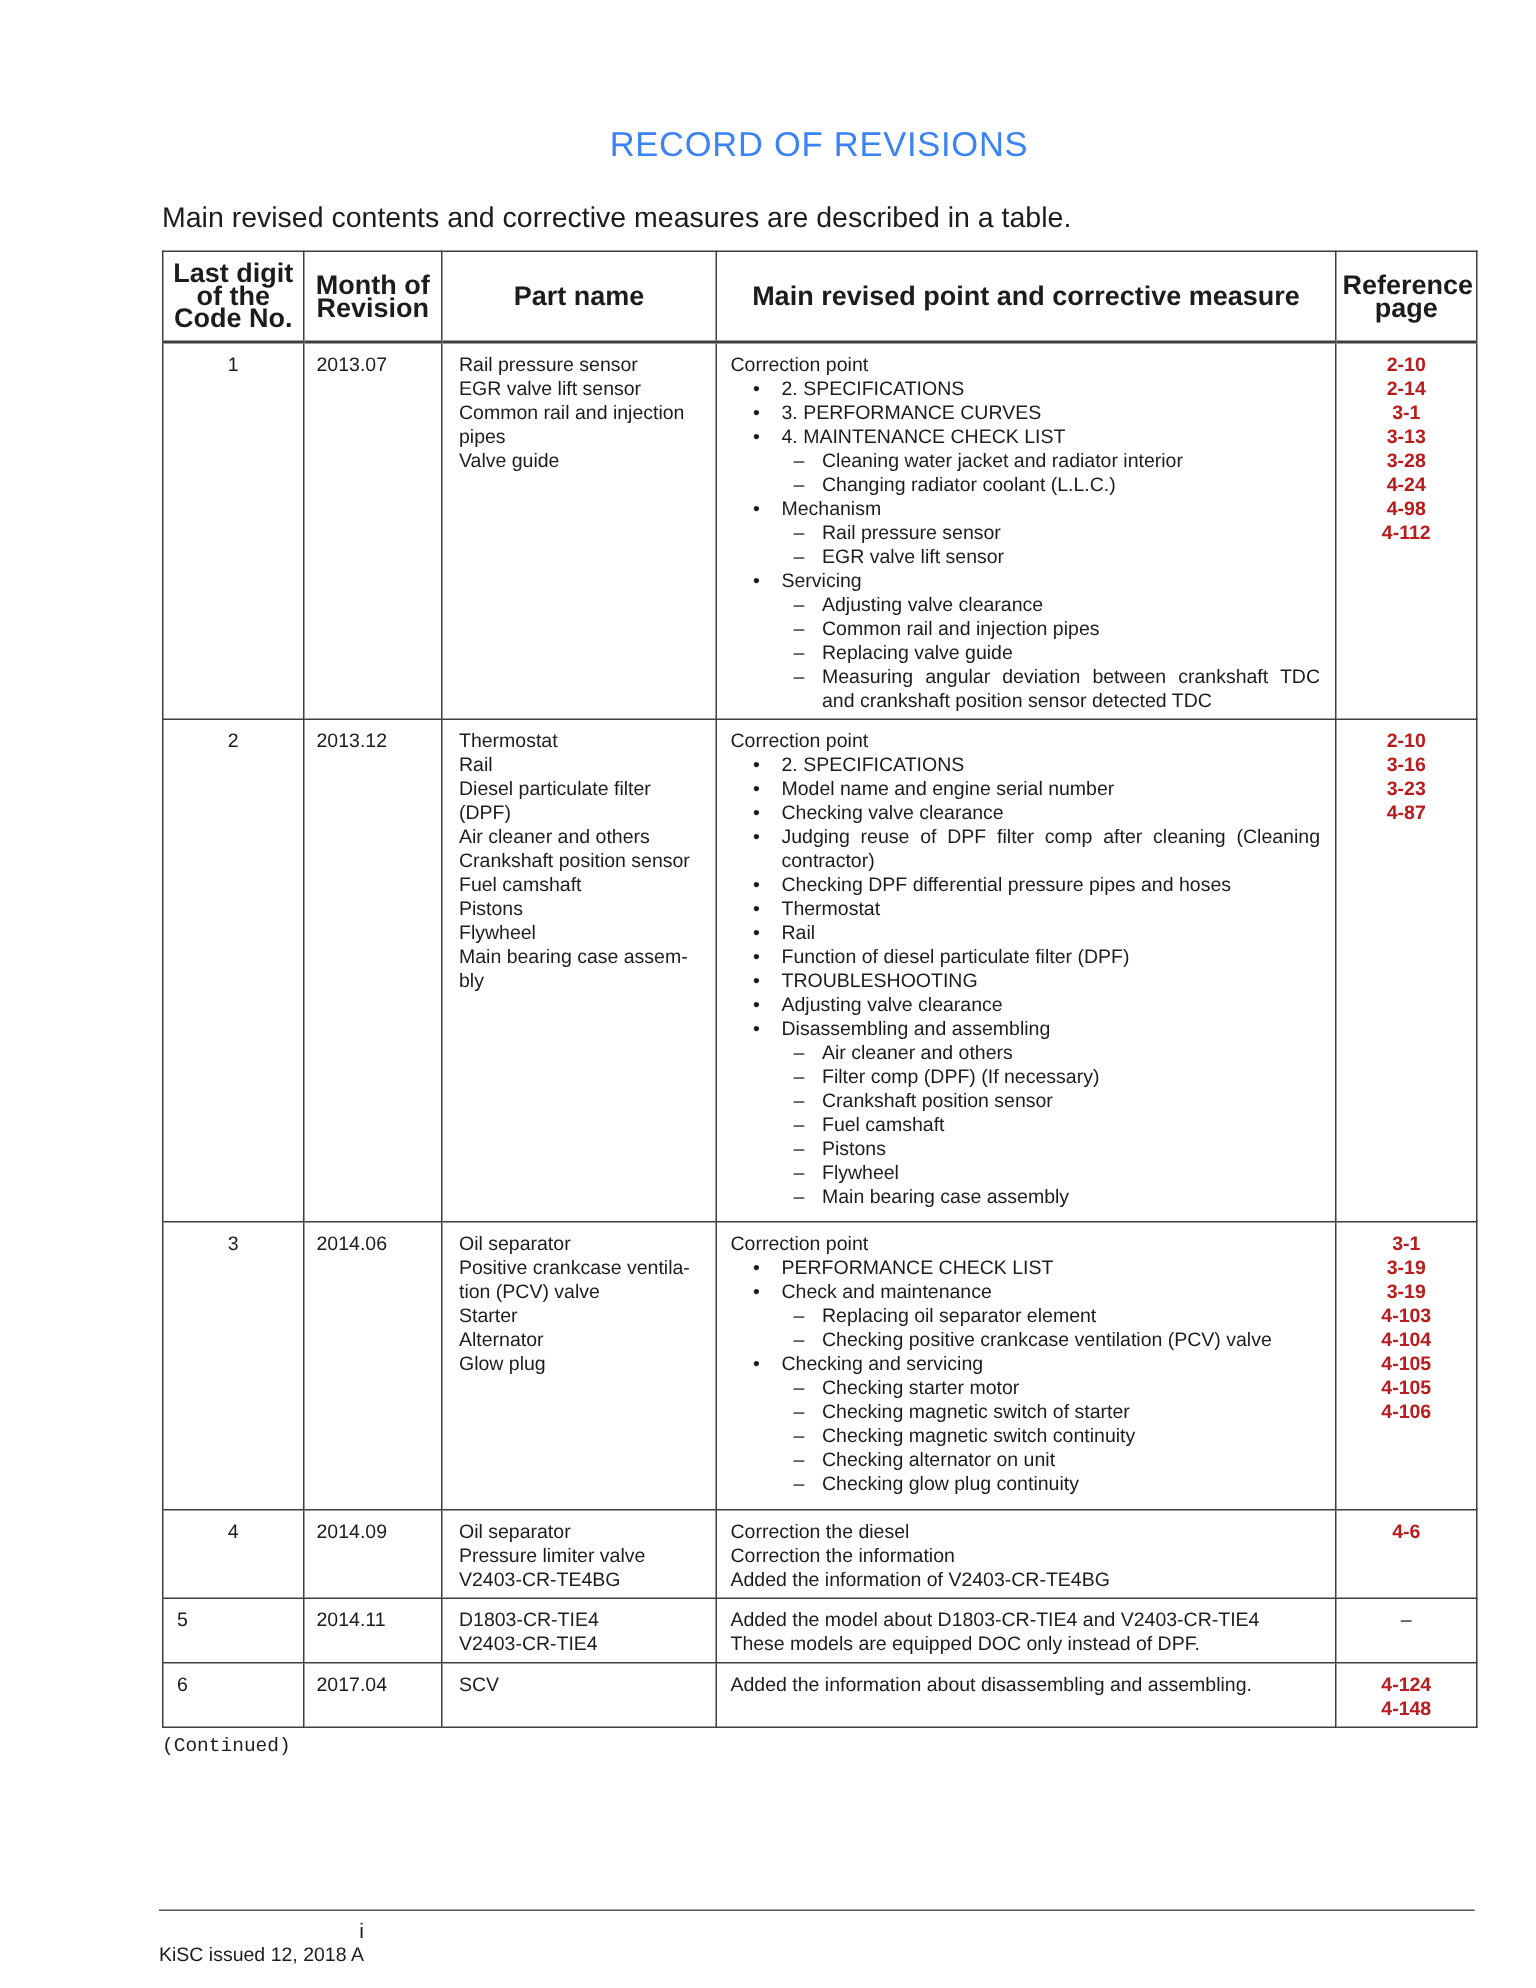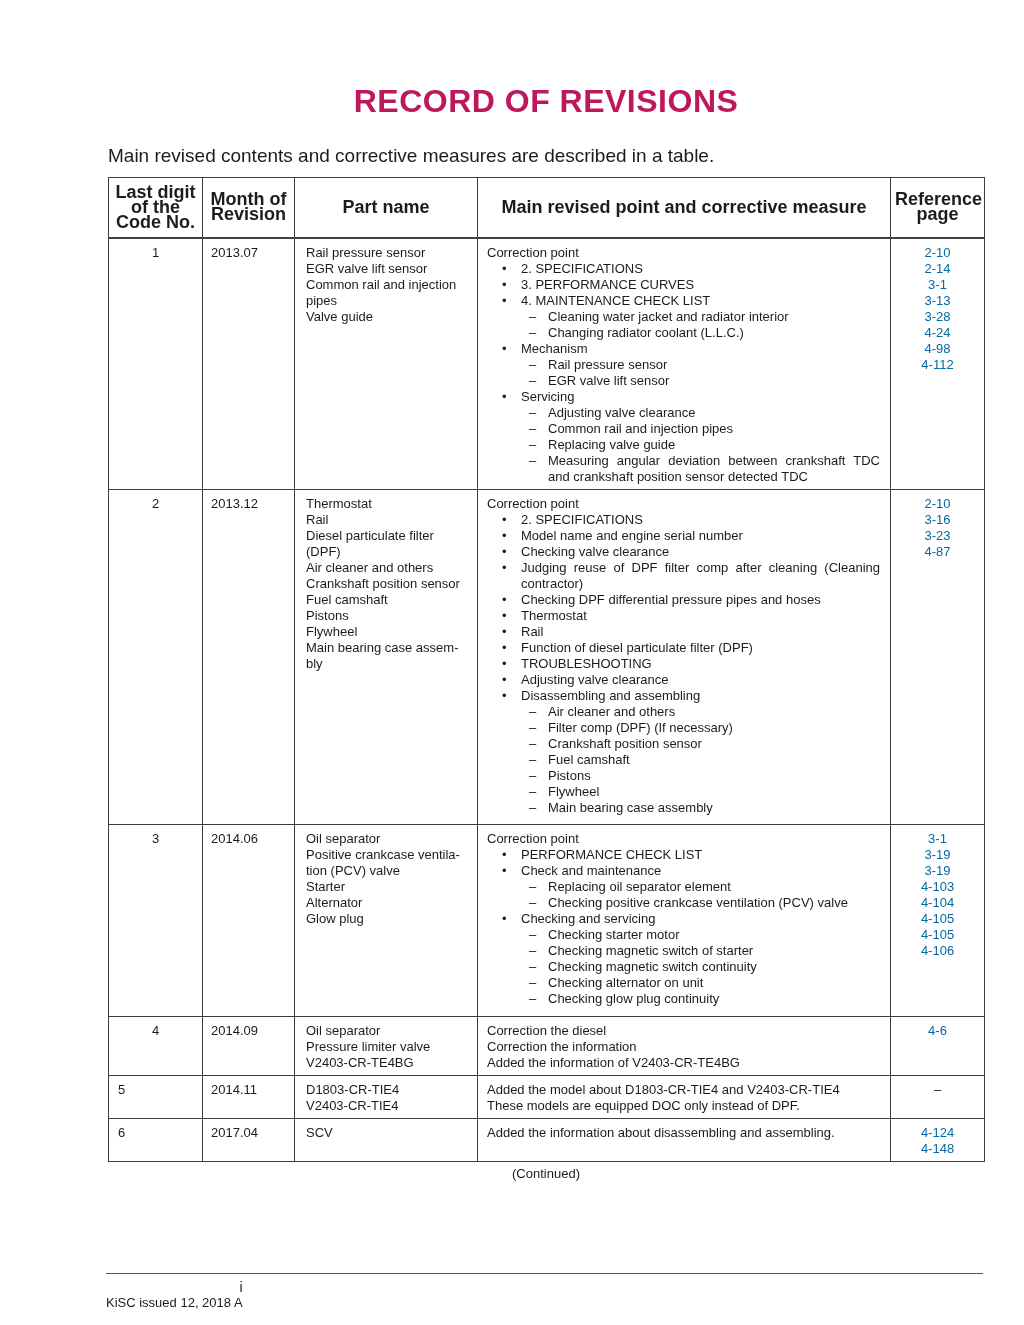--- a/index.html
+++ b/index.html
@@ -4,22 +4,22 @@
 <style>
   * { margin:0; padding:0; box-sizing:border-box; }
   html,body { background:#ffffff; }
   .page {
     position:relative; width:1024px; height:1325px; background:#ffffff;
     font-family:"Liberation Sans","DejaVu Sans",sans-serif; color:#1c1c1c;
     overflow:hidden;
   }
   .content { position:absolute; left:108px; top:0; width:876px; }
   .doc-title {
-    margin-top:84px; text-align:center; font-size:32px; font-weight:bold;
-    letter-spacing:0.5px; line-height:1.1; color:#be185d;
+    margin-top:84px; text-align:center; font-size:23px; font-weight:normal;
+    letter-spacing:0.5px; line-height:1.1; color:#3b82f6;
   }
   .intro { margin-top:26px; font-size:19px; line-height:22px; }
   table.rev {
     margin-top:10px; border-collapse:collapse; table-layout:fixed; width:876px;
     font-size:13px; line-height:16px;
   }
   table.rev th, table.rev td { border:1px solid #3f3f3f; }
   table.rev th {
     height:60px; font-size:18px; font-weight:bold; text-align:center;
     vertical-align:middle; padding:2px 4px; line-height:15px;
@@ -33,22 +33,22 @@
   td.c-parts .part-line { white-space:nowrap; }
   td.c-points { padding-left:9px; padding-right:10px; }
   .point { position:relative; text-align:justify; }
   .point .marker { position:absolute; top:0; }
   .point.bullet { padding-left:34px; }
   .point.bullet .marker { left:15px; }
   .point.dash { padding-left:61px; }
   .point.dash .marker { left:42px; }
   td.c-refs { text-align:center; padding-left:2px; padding-right:2px; }
   .ref { color:#1c1c1c; }
-  .ref.link { color:#0369a1; cursor:pointer; }
-  .continued { margin-top:4px; text-align:center; font-size:13px; line-height:15px; }
+  .ref.link { color:#b91c1c; cursor:pointer;font-weight:bold; }
+  .continued { margin-top:4px; text-align:left; font-size:13px; line-height:15px;font-family:Liberation Mono, monospace; }
   .footer {
     position:absolute; left:106px; top:1273px; width:877px;
     border-top:1px solid #555; padding-top:5px;
     font-size:13px; line-height:16px;
   }
   .footer-row { display:flex; justify-content:space-between; align-items:flex-start; }
   .footer-models { white-space:nowrap; }
   .footer-right { text-align:right; }
   .footer-pagenum { font-size:14px; }
 </style>

